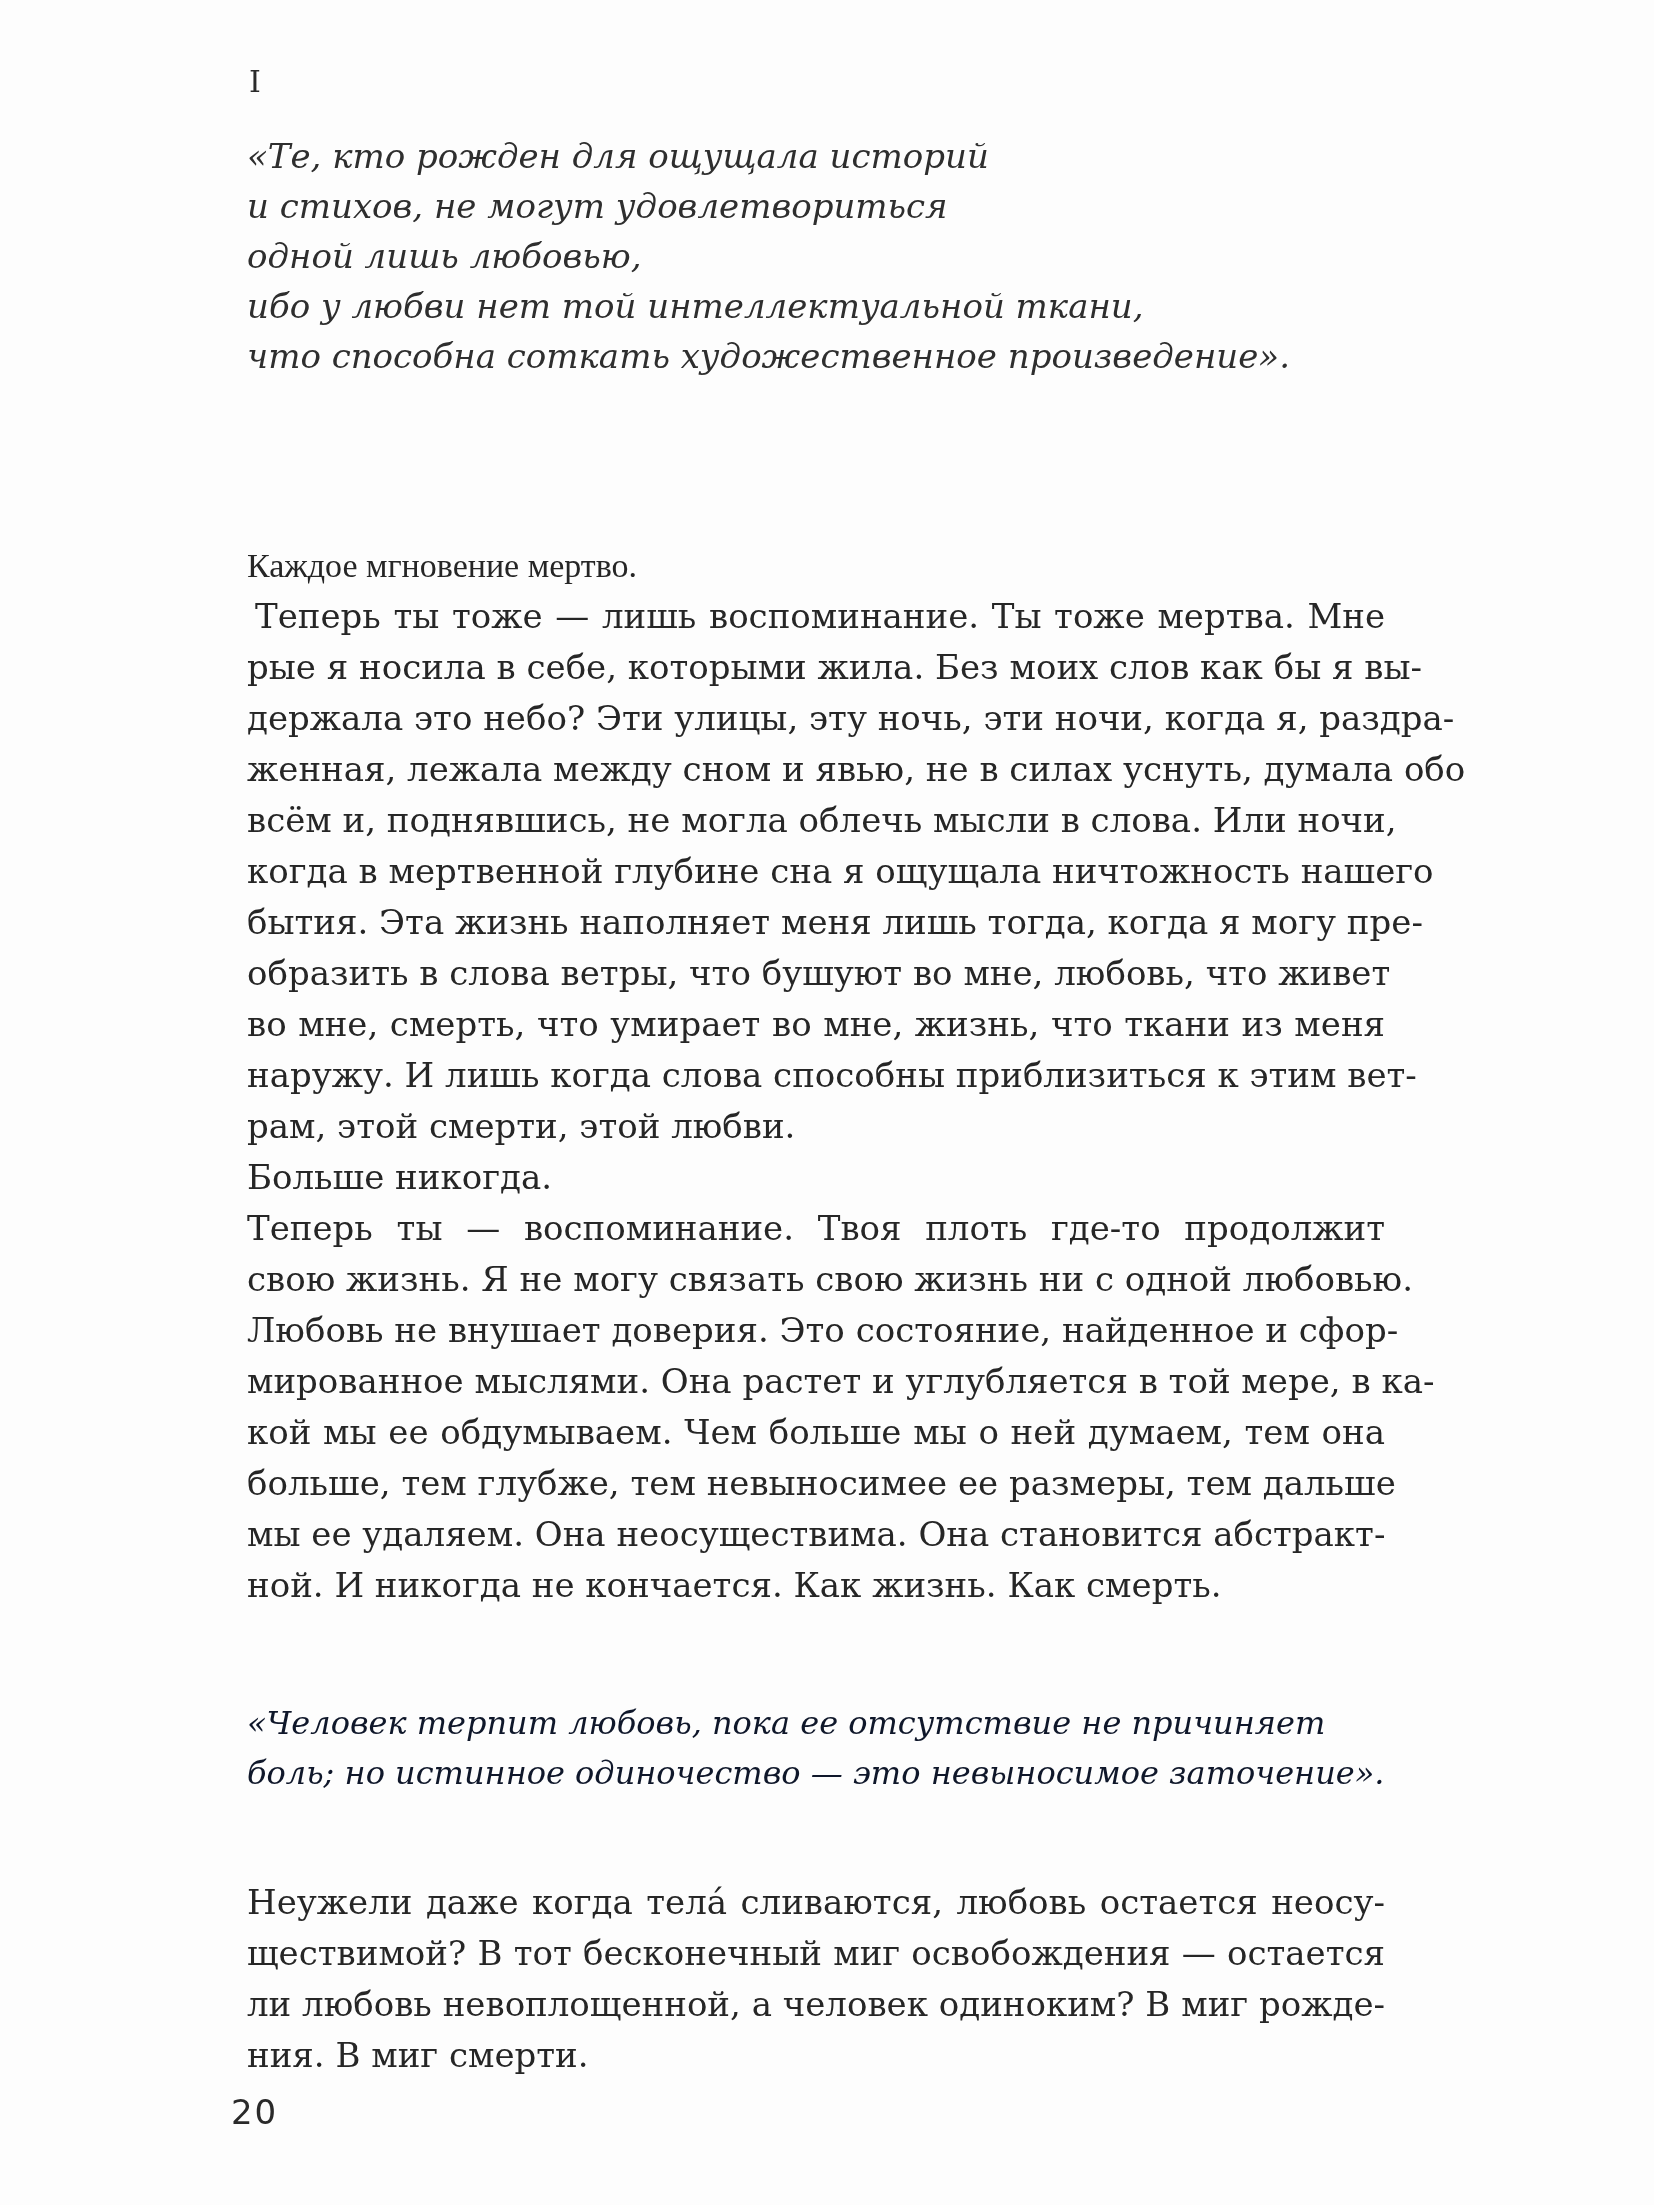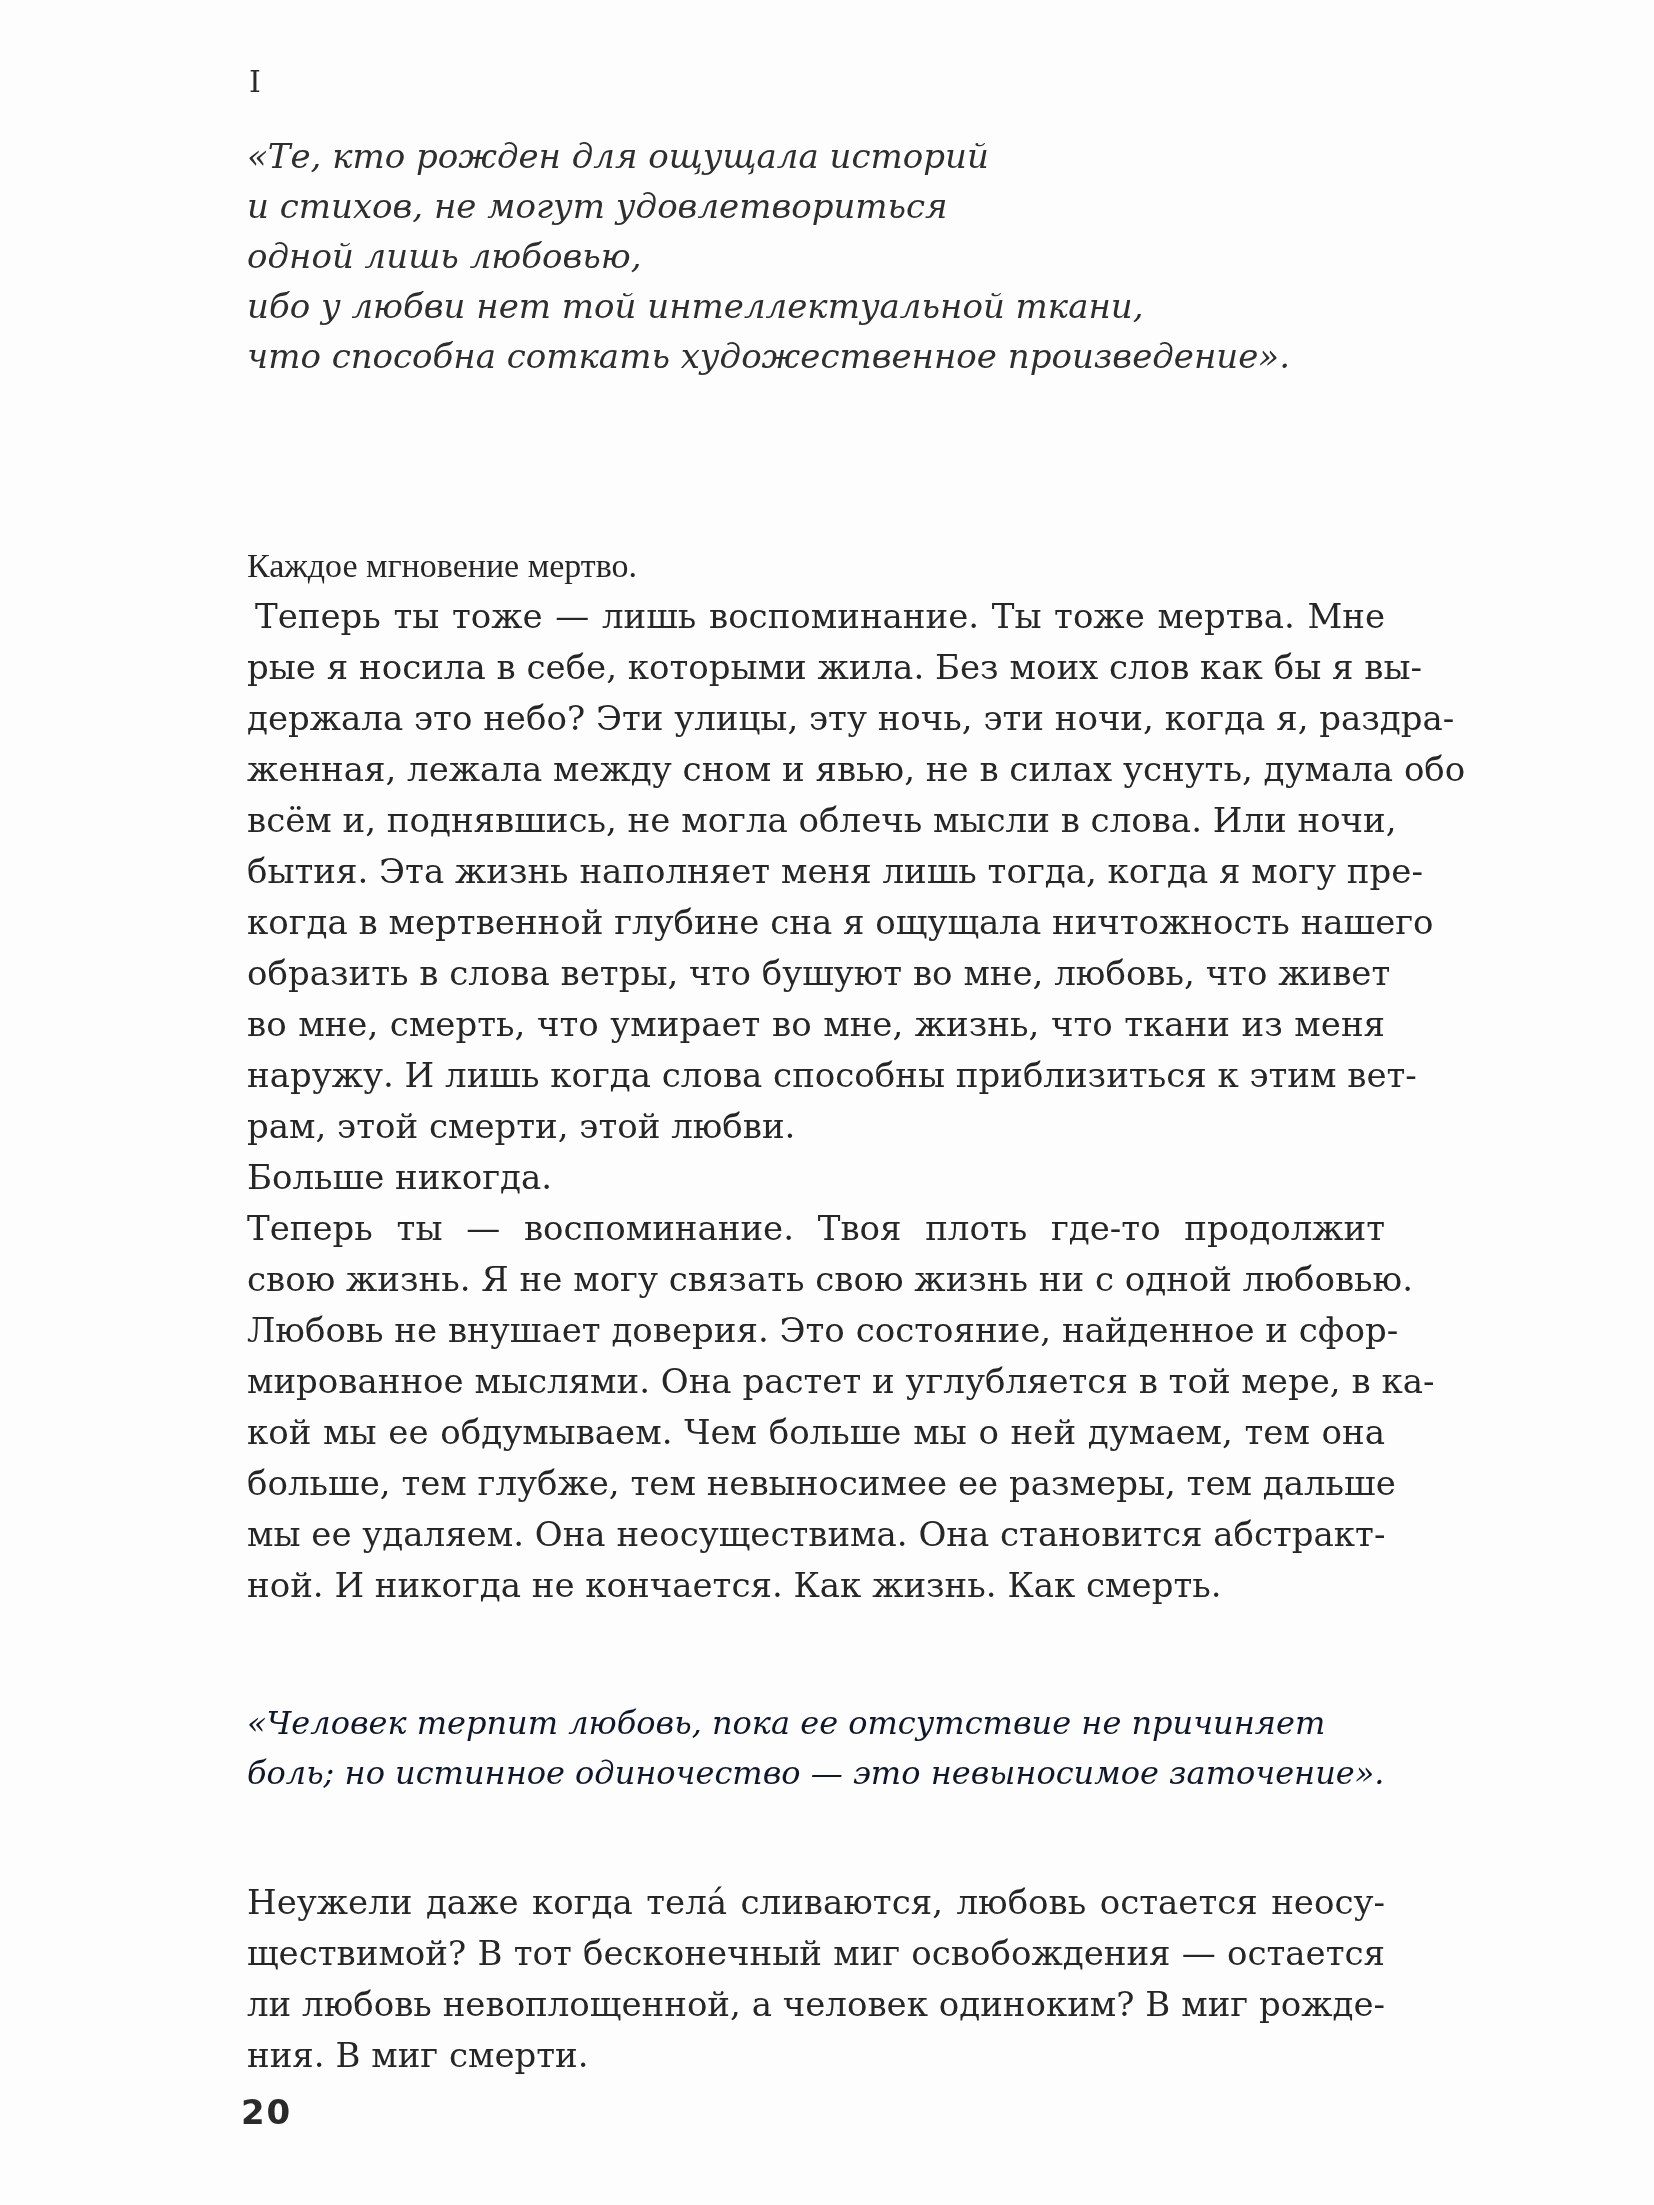--- a/index.html
+++ b/index.html
@@ -68,28 +68,28 @@
       width: 1147px;
       font-style: italic;
       font-size: 32px;
       line-height: 50px;
       color: #0f172a;
     }
     .quote2 .line { display: block; white-space: nowrap; }
     #block2 { top: 1877px; }
     .page-number {
       position: absolute;
-      left: 241px;
+      left: 231px;
       top: 2093px;
       font-size: 34px;
       line-height: 39px;
       letter-spacing: 1.8px;
       color: #2a2a2a;
       font-family: "DejaVu Sans", "Liberation Sans", sans-serif;
-      font-weight: 700;
+      font-weight: 400;
     }
   </style>
 </head>
 <body>
 
 <div class="page">
 
   <div class="chapter-num">I</div>
 
   <div class="epigraph">
@@ -100,22 +100,22 @@
     <span class="line">что способна соткать художественное произведение».</span>
   </div>
 
   <div class="body-block" id="block1">
     <span class="line last" style="padding-left: 0px; text-indent: 0px; margin-left: 0px; font-family: Liberation Serif, serif;">Каждое мгновение мертво.</span>
     <span class="line" style="padding-left: 0px; text-indent: 0px; margin-left: 8px;">Теперь ты тоже — лишь воспоминание. Ты тоже мертва. Мне</span>
     <span class="line">рые я носила в себе, которыми жила. Без моих слов как бы я вы-</span>
     <span class="line">держала это небо? Эти улицы, эту ночь, эти ночи, когда я, раздра-</span>
     <span class="line">женная, лежала между сном и явью, не в силах уснуть, думала обо</span>
     <span class="line">всём и, поднявшись, не могла облечь мысли в слова. Или ночи,</span>
+    <span class="line">когда в мертвенной глубине сна я ощущала ничтожность нашего</span>
     <span class="line">бытия. Эта жизнь наполняет меня лишь тогда, когда я могу пре-</span>
-    <span class="line">когда в мертвенной глубине сна я ощущала ничтожность нашего</span>
     <span class="line">образить в слова ветры, что бушуют во мне, любовь, что живет</span>
     <span class="line">во мне, смерть, что умирает во мне, жизнь, что ткани из меня</span>
     <span class="line">наружу. И лишь когда слова способны приблизиться к этим вет-</span>
     <span class="line last">рам, этой смерти, этой любви.</span>
     <span class="line last" style="padding-left: 0px; text-indent: 0px; margin-left: 0px;">Больше никогда.</span>
     <span class="line" style="padding-left: 0px; text-indent: 0px; margin-left: 0px;">Теперь ты — воспоминание. Твоя плоть где-то продолжит</span>
     <span class="line">свою жизнь. Я не могу связать свою жизнь ни с одной любовью.</span>
     <span class="line">Любовь не внушает доверия. Это состояние, найденное и сфор-</span>
     <span class="line">мированное мыслями. Она растет и углубляется в той мере, в ка-</span>
     <span class="line">кой мы ее обдумываем. Чем больше мы о ней думаем, тем она</span>

